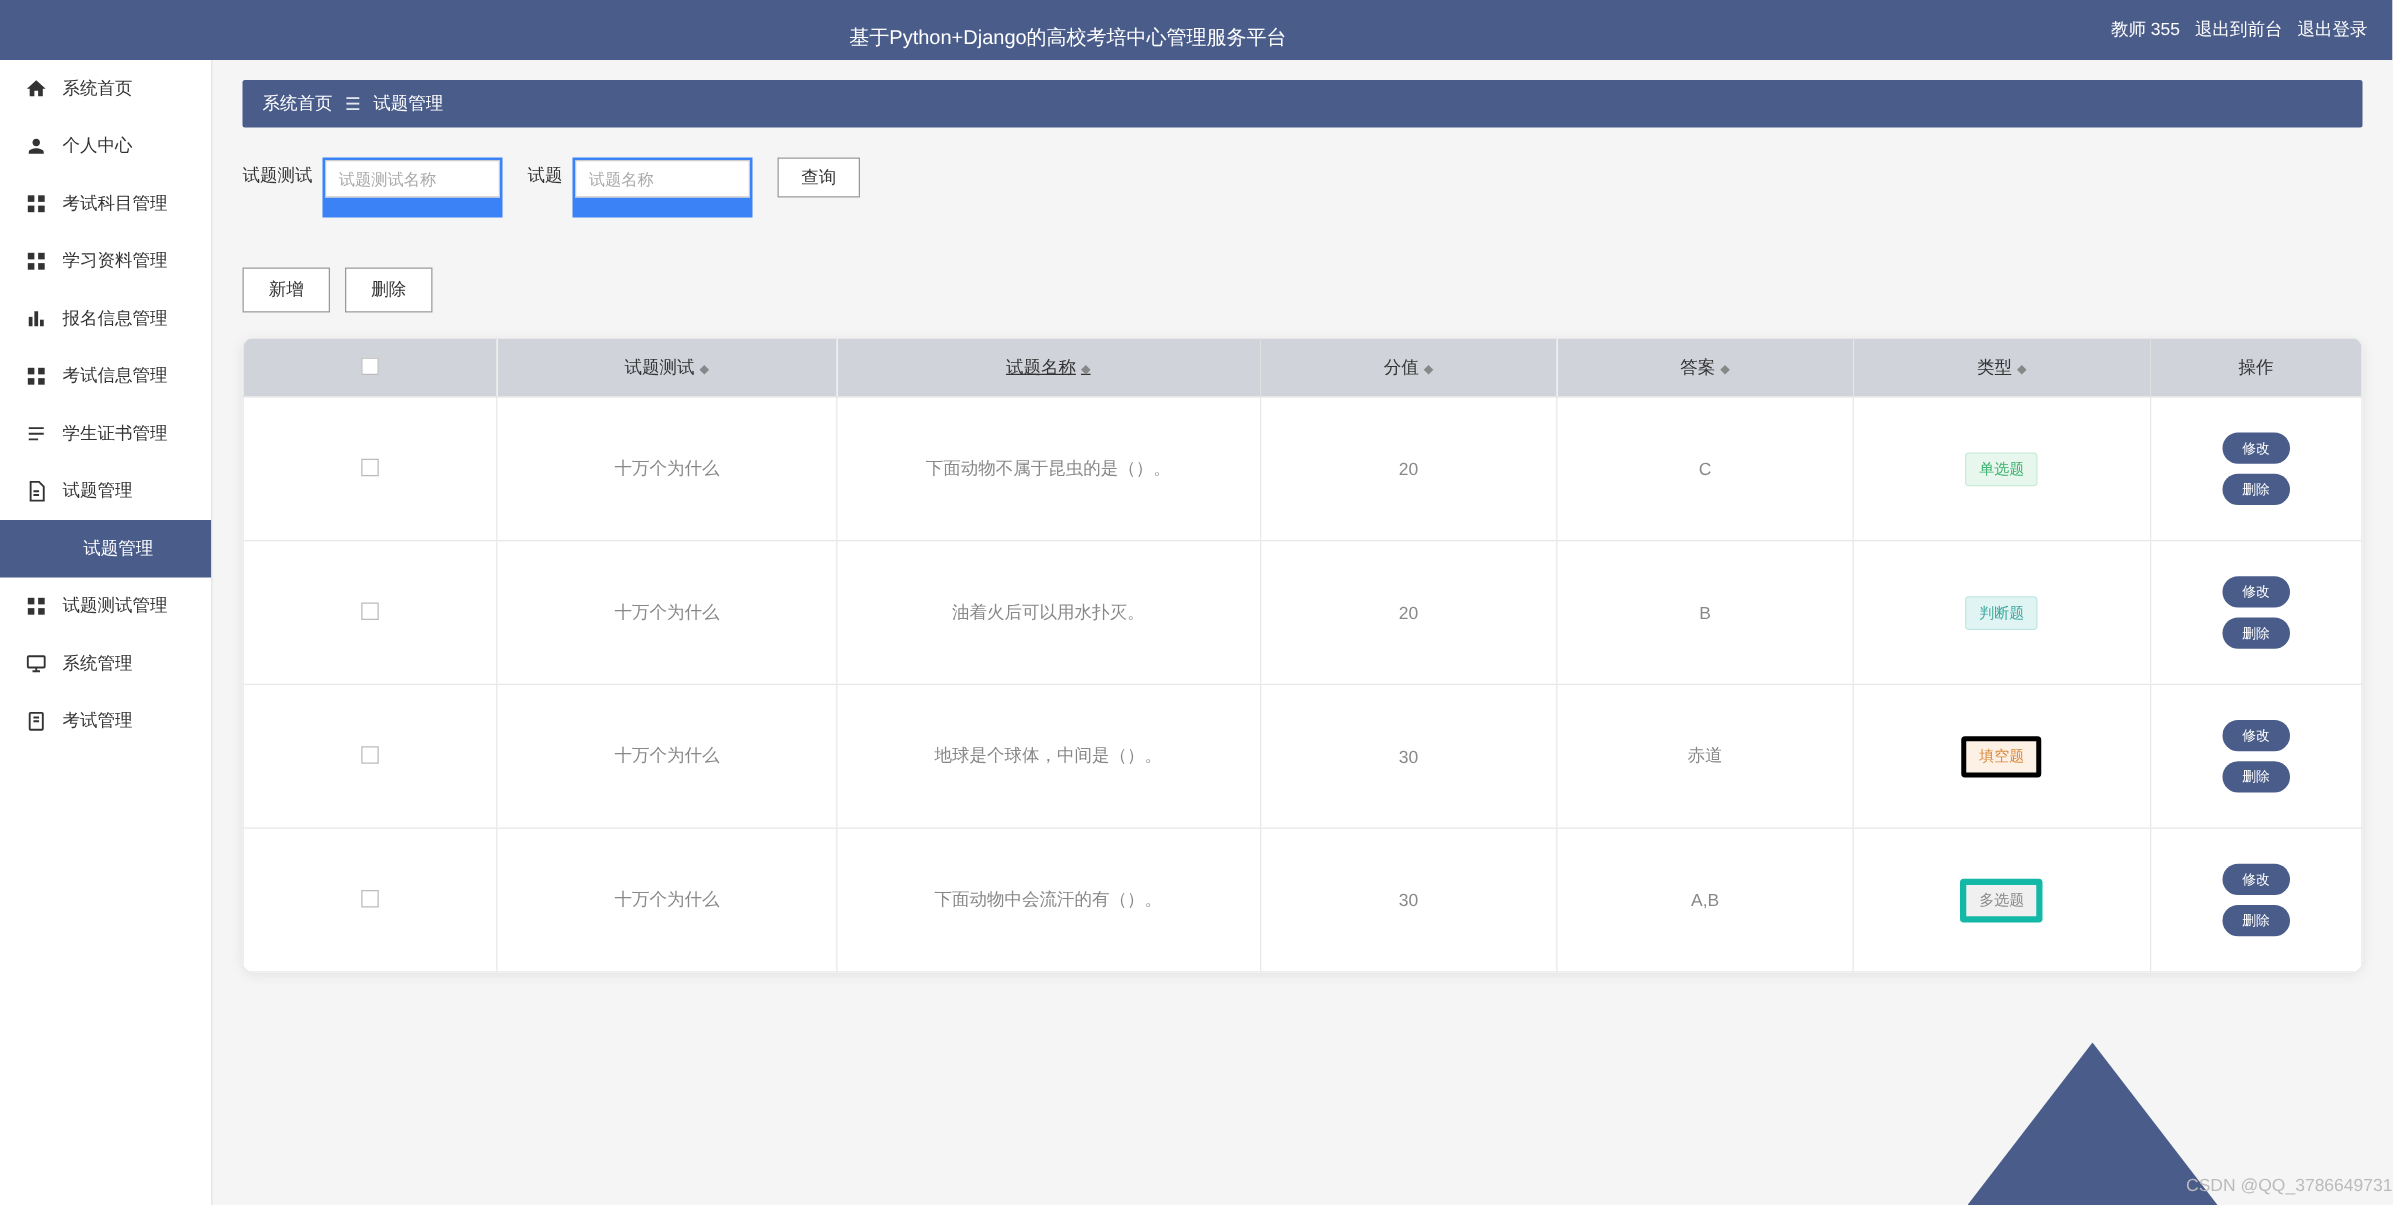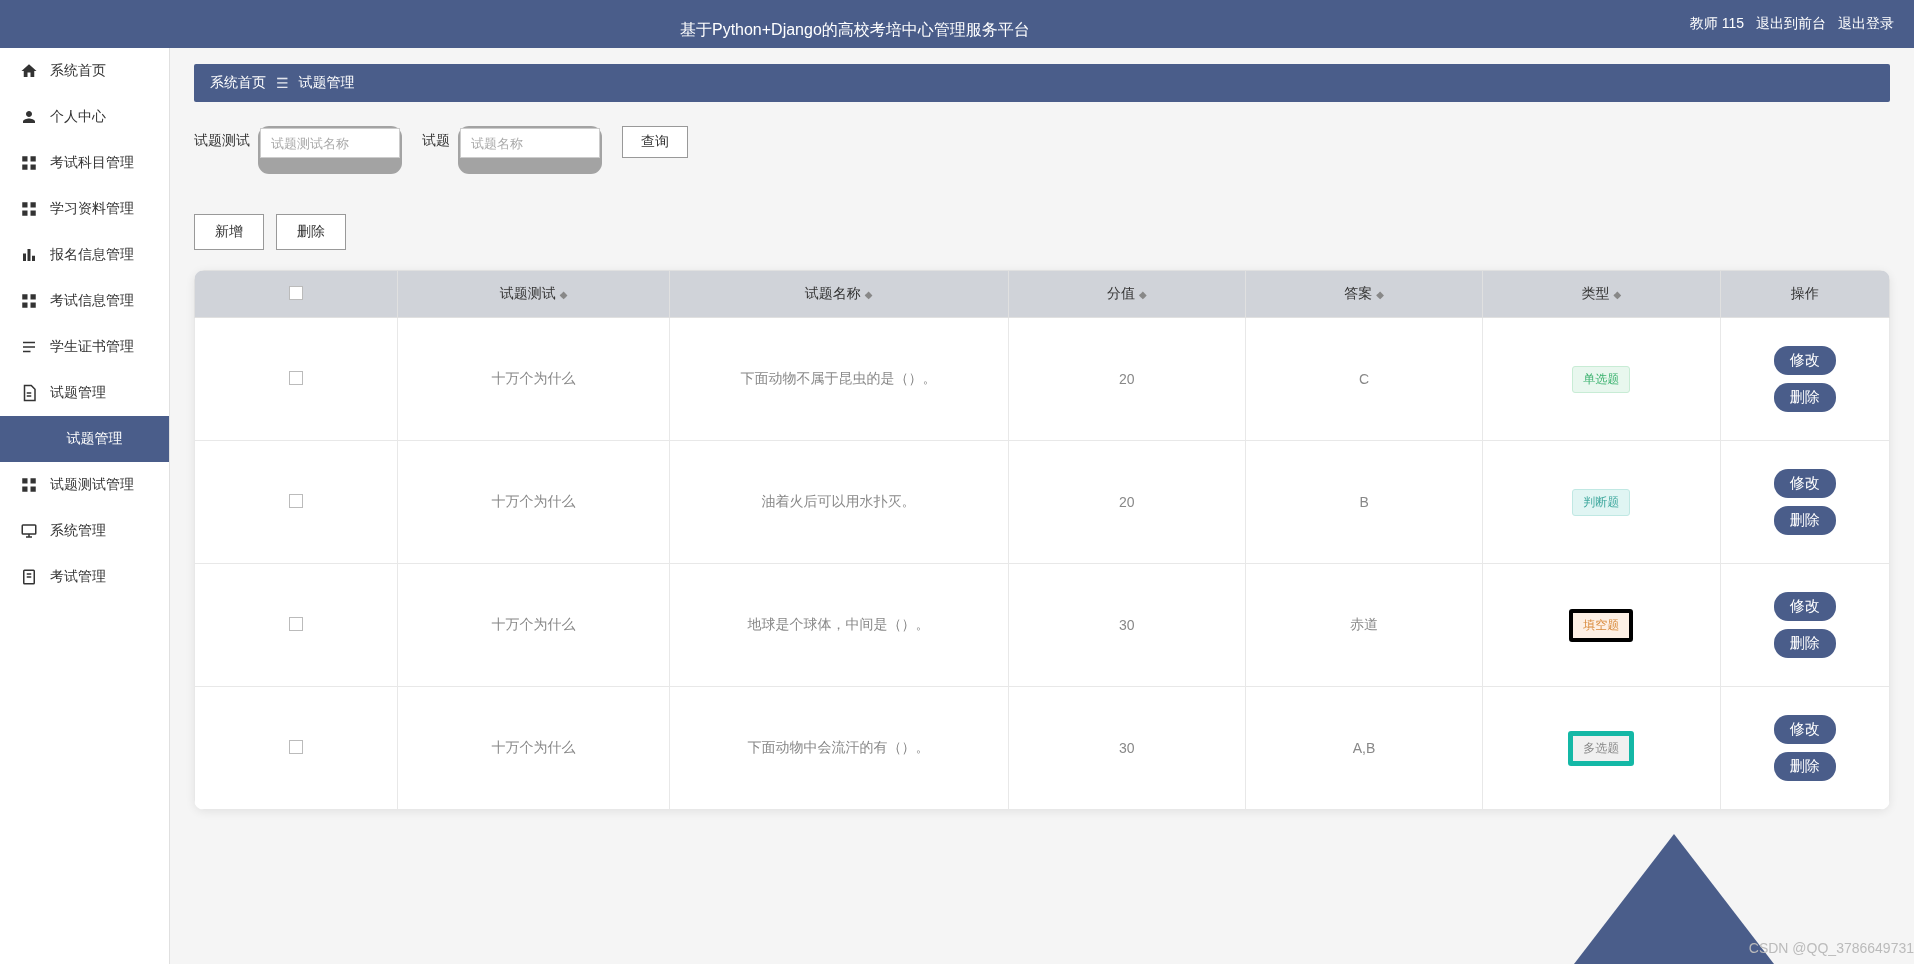--- a/index.html
+++ b/index.html
@@ -66,23 +66,22 @@
       gap: 20px;
       margin-bottom: 40px;
     }
     .filter-group {
       display: flex;
       align-items: flex-start;
       gap: 8px;
     }
     .filter-label { color: #333; padding-top: 6px; }
     .input-wrap {
-      background: #a3a3a3;
+      background: #3b82f6;
       padding: 2px 2px 16px 2px;
-      border-radius: 11px;
     }
     .filter-input {
       width: 140px;
       height: 30px;
       padding: 0 10px;
       border: 1px solid #ccc;
       outline: none;
       font-size: 13px;
     }
     .filter-input::placeholder { color: #aaa; }
@@ -142,25 +141,25 @@
     .tag-orange { background: #fdf0e5; color: #d98a3b; border: 4px solid #000000; }
     .tag-gray { background: #f0f0f0; color: #888; border: 5px solid #14b8a6; }
     .op-btns { display: flex; flex-direction: column; gap: 8px; align-items: center; }
     .op-btn {
       background: #4a5d8a;
       color: #fff;
       border: none;
       padding: 5px 16px;
       border-radius: 14px;
       cursor: pointer;
-      font-size: 15px;
+      font-size: 11px;
     }
     
     .col-test { width: 16%; }
-    .col-name { width: 20%; }
+    .col-name { width: 20%; text-decoration: underline; }
     .col-score { width: 14%; }
     .col-answer { width: 14%; }
     .col-type { width: 14%; }
     .col-op { width: 10%; }
     
     .corner-shape {
       position: fixed;
       bottom: 0;
       right: 140px;
       width: 200px;
@@ -177,21 +176,21 @@
       font-size: 14px;
     }
     .cursor-img { position: absolute; left: 252px; top: 224px; font-size: 14px; pointer-events: none; }
   </style>
 </head>
 <body>
 
 <div class="header">
   <div class="header-title">基于Python+Django的高校考培中心管理服务平台</div>
   <div class="header-right">
-    <span>教师 115</span>
+    <span>教师 355</span>
     <span>退出到前台</span>
     <span>退出登录</span>
   </div>
 </div>
 
 <div class="container">
   <div class="sidebar" id="sidebar">
       <div class="sidebar-item">
         <span class="sidebar-icon">
           <svg viewBox="0 0 24 24" width="18" height="18" fill="currentColor">

